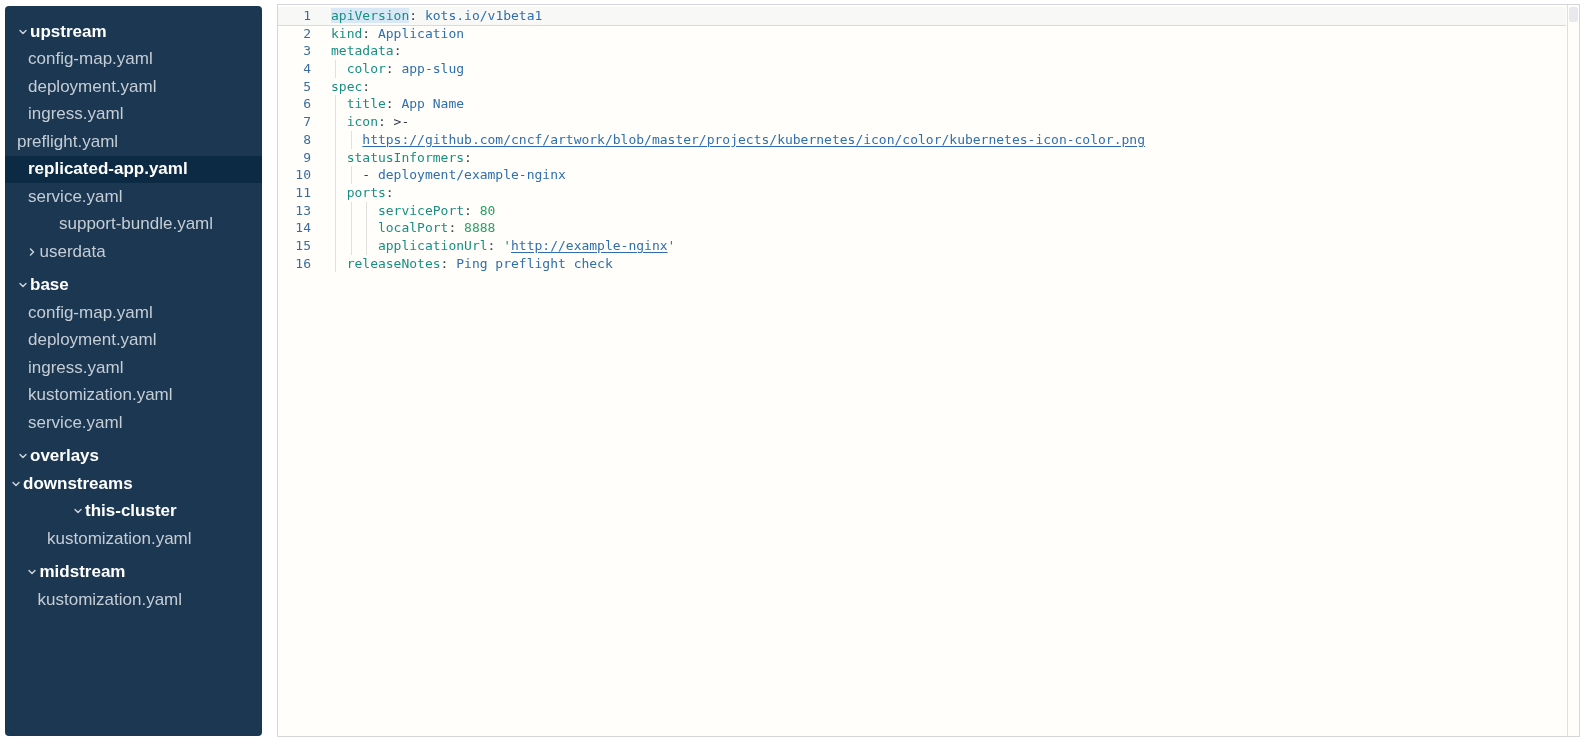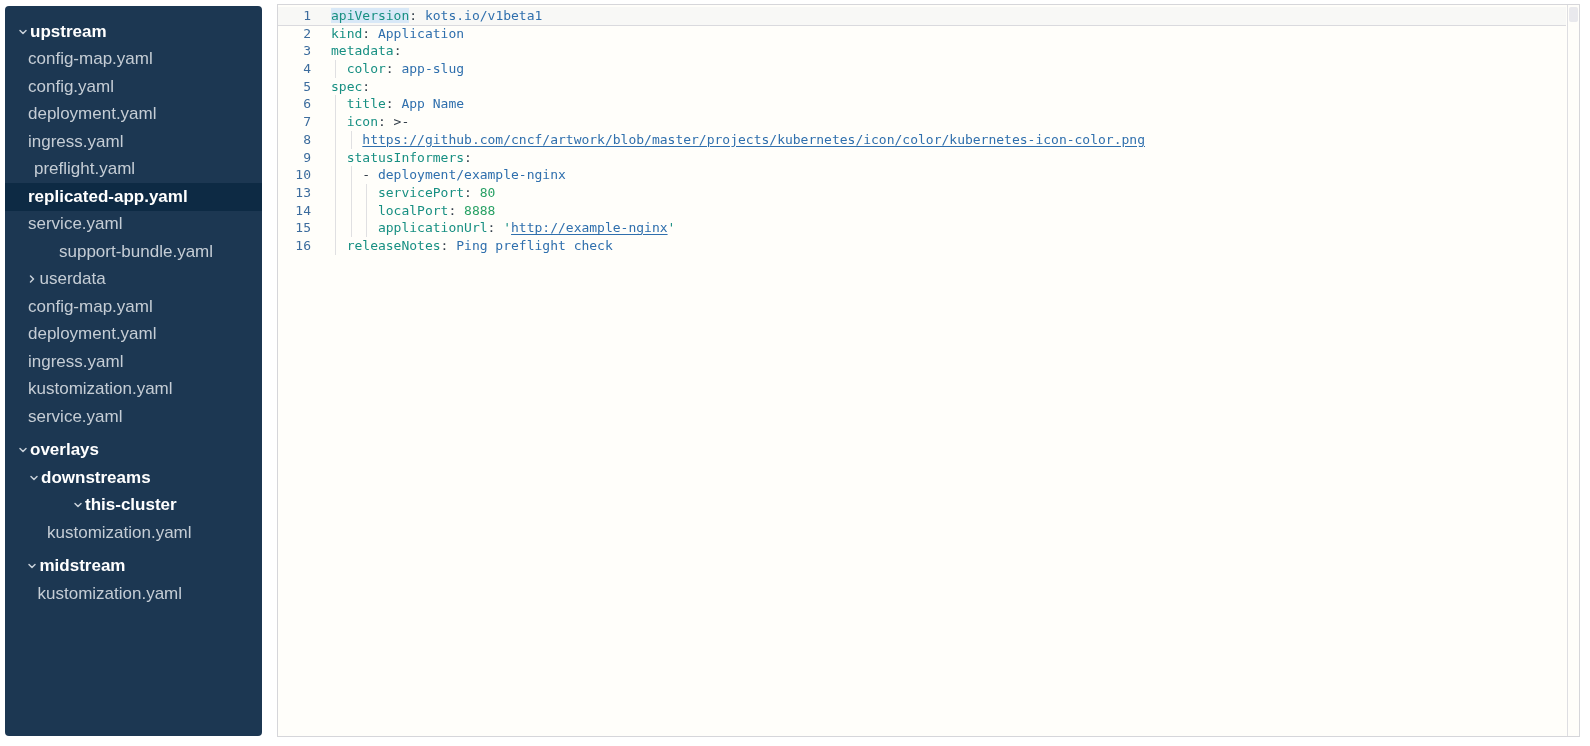--- a/index.html
+++ b/index.html
@@ -59,47 +59,52 @@
         <svg width="10" height="10" viewBox="0 0 10 10">
           <polyline points="2,3.5 5,6.5 8,3.5" fill="none" stroke="currentColor" stroke-width="1.5" stroke-linecap="round" stroke-linejoin="round"></polyline>
         </svg>
       </span>
       <span>upstream</span>
     </div>
     <div class="tree-item file" style="padding-left: 23px;">
       <span>config-map.yaml</span>
     </div>
     <div class="tree-item file" style="padding-left: 23px;">
-      <span>config.yaml</span>
-    </div>
-    <div class="tree-item file" style="padding-left: 23px;">
       <span>deployment.yaml</span>
     </div>
     <div class="tree-item file" style="padding-left: 23px;">
       <span>ingress.yaml</span>
     </div>
-    <div class="tree-item file" style="padding-left: 29px; text-align: right;">
+    <div class="tree-item file" style="padding-left: 12px; text-align: right;">
       <span>preflight.yaml</span>
     </div>
     <div class="tree-item file selected" style="padding-left: 23px;">
       <span>replicated-app.yaml</span>
     </div>
     <div class="tree-item file" style="padding-left: 23px;">
       <span>service.yaml</span>
     </div>
     <div class="tree-item file" style="padding-left: 23px; margin-left: 31px;">
       <span>support-bundle.yaml</span>
     </div>
     <div class="tree-item folder plain" style="padding-left: 21.5px;">
       <span class="chev">
         <svg width="10" height="10" viewBox="0 0 10 10">
           <polyline points="3.5,2 6.5,5 3.5,8" fill="none" stroke="currentColor" stroke-width="1.5" stroke-linecap="round" stroke-linejoin="round"></polyline>
         </svg>
       </span>
       <span>userdata</span>
+    </div>
+    <div class="tree-item folder gap" style="padding-left: 12px;">
+      <span class="chev">
+        <svg width="10" height="10" viewBox="0 0 10 10">
+          <polyline points="2,3.5 5,6.5 8,3.5" fill="none" stroke="currentColor" stroke-width="1.5" stroke-linecap="round" stroke-linejoin="round"></polyline>
+        </svg>
+      </span>
+      <span>base</span>
     </div>
     <div class="tree-item file" style="padding-left: 23px;">
       <span>config-map.yaml</span>
     </div>
     <div class="tree-item file" style="padding-left: 23px;">
       <span>deployment.yaml</span>
     </div>
     <div class="tree-item file" style="padding-left: 23px;">
       <span>ingress.yaml</span>
     </div>
@@ -110,21 +115,21 @@
       <span>service.yaml</span>
     </div>
     <div class="tree-item folder gap" style="padding-left: 12px;">
       <span class="chev">
         <svg width="10" height="10" viewBox="0 0 10 10">
           <polyline points="2,3.5 5,6.5 8,3.5" fill="none" stroke="currentColor" stroke-width="1.5" stroke-linecap="round" stroke-linejoin="round"></polyline>
         </svg>
       </span>
       <span>overlays</span>
     </div>
-    <div class="tree-item folder" style="padding-left: 23px;">
+    <div class="tree-item folder" style="padding-left: 5px;">
       <span class="chev">
         <svg width="10" height="10" viewBox="0 0 10 10">
           <polyline points="2,3.5 5,6.5 8,3.5" fill="none" stroke="currentColor" stroke-width="1.5" stroke-linecap="round" stroke-linejoin="round"></polyline>
         </svg>
       </span>
       <span>downstreams</span>
     </div>
     <div class="tree-item folder" style="padding-left: 31px; margin-left: 36px;">
       <span class="chev">
         <svg width="10" height="10" viewBox="0 0 10 10">
@@ -154,20 +159,21 @@
       <div class="line active"><span class="gutter-num">1</span><span class="code"><span class="tk-k-hl">apiVersion</span><span class="tk-p">: </span><span class="tk-v">kots.io/v1beta1</span></span></div>
       <div class="line"><span class="gutter-num">2</span><span class="code"><span class="tk-k">kind</span><span class="tk-p">: </span><span class="tk-v">Application</span></span></div>
       <div class="line"><span class="gutter-num">3</span><span class="code"><span class="tk-k">metadata</span><span class="tk-p">:</span></span></div>
       <div class="line"><span class="gutter-num">4</span><span class="code"><span class="guide" style="left: calc(0ch + 24px);"></span><span class="tk-p">  </span><span class="tk-k">color</span><span class="tk-p">: </span><span class="tk-v">app-slug</span></span></div>
       <div class="line"><span class="gutter-num">5</span><span class="code"><span class="tk-k">spec</span><span class="tk-p">:</span></span></div>
       <div class="line"><span class="gutter-num">6</span><span class="code"><span class="guide" style="left: calc(0ch + 24px);"></span><span class="tk-p">  </span><span class="tk-k">title</span><span class="tk-p">: </span><span class="tk-v">App Name</span></span></div>
       <div class="line"><span class="gutter-num">7</span><span class="code"><span class="guide" style="left: calc(0ch + 24px);"></span><span class="tk-p">  </span><span class="tk-k">icon</span><span class="tk-p">: &gt;-</span></span></div>
       <div class="line"><span class="gutter-num">8</span><span class="code"><span class="guide" style="left: calc(0ch + 24px);"></span><span class="guide" style="left: calc(2ch + 24px);"></span><span class="tk-p">    </span><span class="tk-a">https://github.com/cncf/artwork/blob/master/projects/kubernetes/icon/color/kubernetes-icon-color.png</span></span></div>
       <div class="line"><span class="gutter-num">9</span><span class="code"><span class="guide" style="left: calc(0ch + 24px);"></span><span class="tk-p">  </span><span class="tk-k">statusInformers</span><span class="tk-p">:</span></span></div>
       <div class="line"><span class="gutter-num">10</span><span class="code"><span class="guide" style="left: calc(0ch + 24px);"></span><span class="guide" style="left: calc(2ch + 24px);"></span><span class="tk-p">    - </span><span class="tk-v">deployment/example-nginx</span></span></div>
+      <div class="line"><span class="gutter-num">11</span><span class="code"><span class="guide" style="left: calc(0ch + 24px);"></span><span class="tk-p">  </span><span class="tk-k">ports</span><span class="tk-p">:</span></span></div>
       <div class="line"><span class="gutter-num">13</span><span class="code"><span class="guide" style="left: calc(0ch + 24px);"></span><span class="guide" style="left: calc(2ch + 24px);"></span><span class="guide" style="left: calc(4ch + 24px);"></span><span class="tk-p">      </span><span class="tk-k">servicePort</span><span class="tk-p">: </span><span class="tk-n">80</span></span></div>
       <div class="line"><span class="gutter-num">14</span><span class="code"><span class="guide" style="left: calc(0ch + 24px);"></span><span class="guide" style="left: calc(2ch + 24px);"></span><span class="guide" style="left: calc(4ch + 24px);"></span><span class="tk-p">      </span><span class="tk-k">localPort</span><span class="tk-p">: </span><span class="tk-n">8888</span></span></div>
       <div class="line"><span class="gutter-num">15</span><span class="code"><span class="guide" style="left: calc(0ch + 24px);"></span><span class="guide" style="left: calc(2ch + 24px);"></span><span class="guide" style="left: calc(4ch + 24px);"></span><span class="tk-p">      </span><span class="tk-k">applicationUrl</span><span class="tk-p">: </span><span class="tk-q">'</span><span class="tk-a">http://example-nginx</span><span class="tk-q">'</span></span></div>
       <div class="line"><span class="gutter-num">16</span><span class="code"><span class="guide" style="left: calc(0ch + 24px);"></span><span class="tk-p">  </span><span class="tk-k">releaseNotes</span><span class="tk-p">: </span><span class="tk-v">Ping preflight check</span></span></div>
     </div>
   <div class="scrollbar">
     <div class="scroll-thumb"></div>
   </div>
 </main>
 

